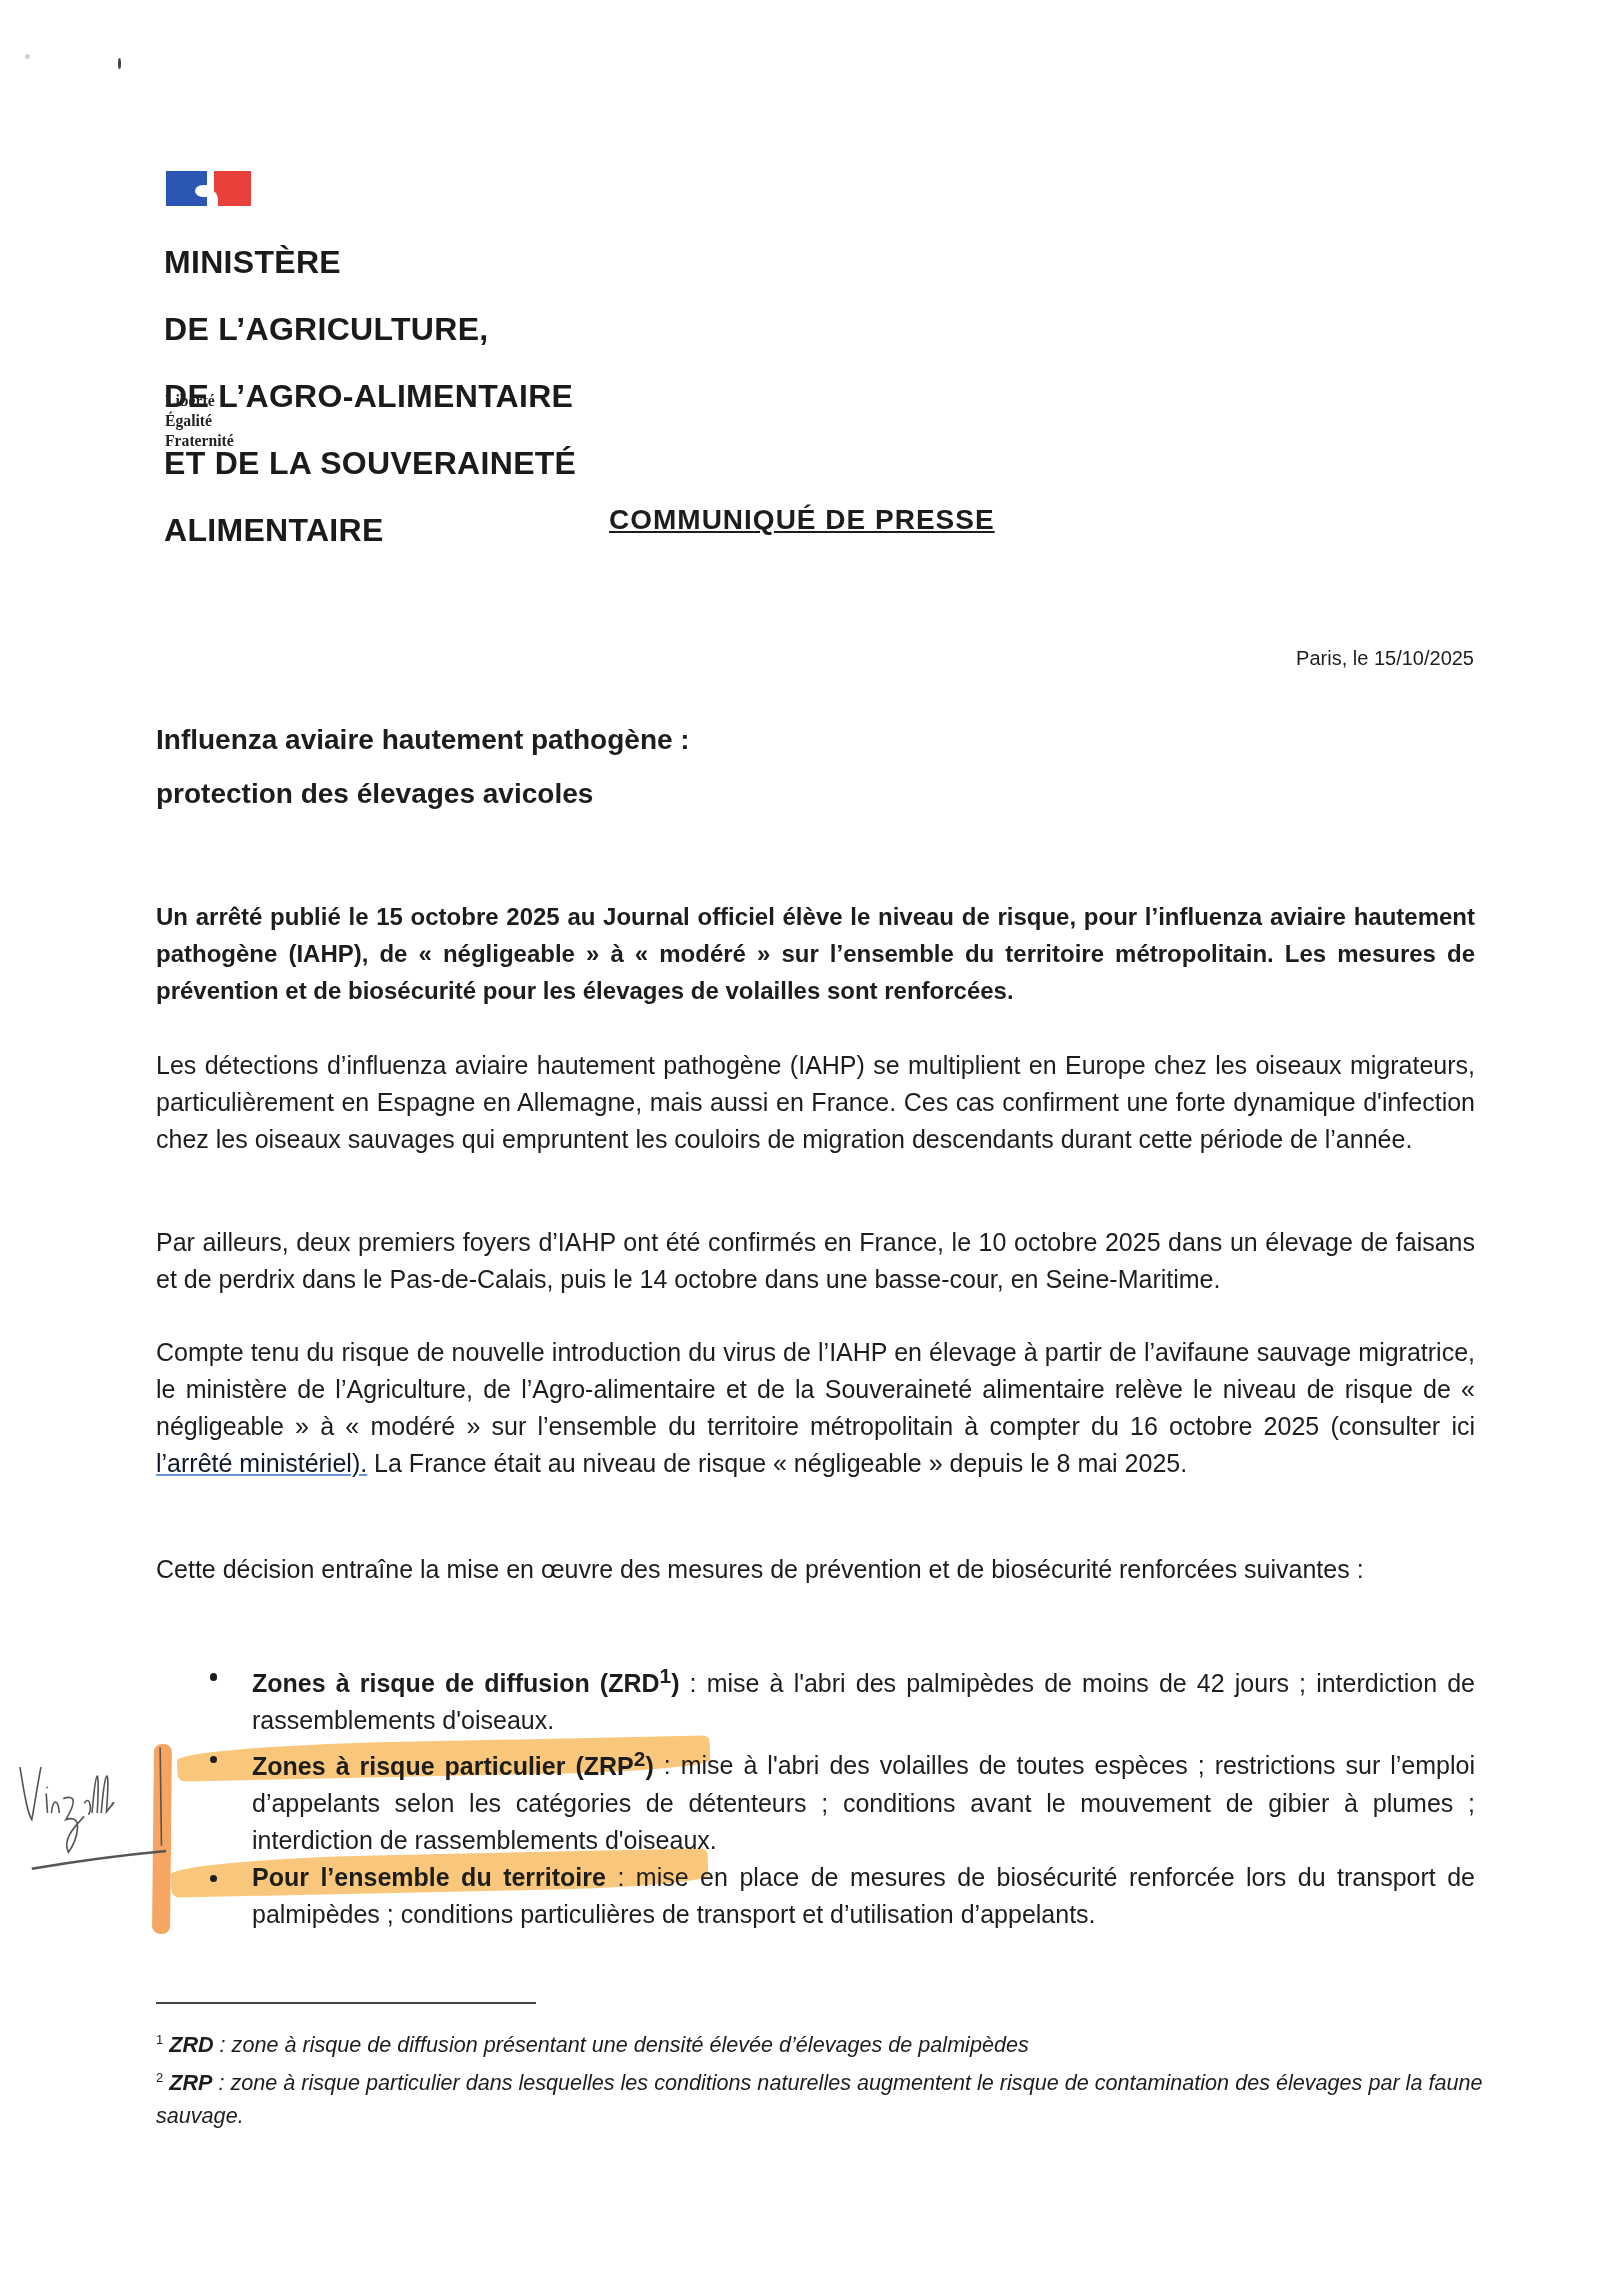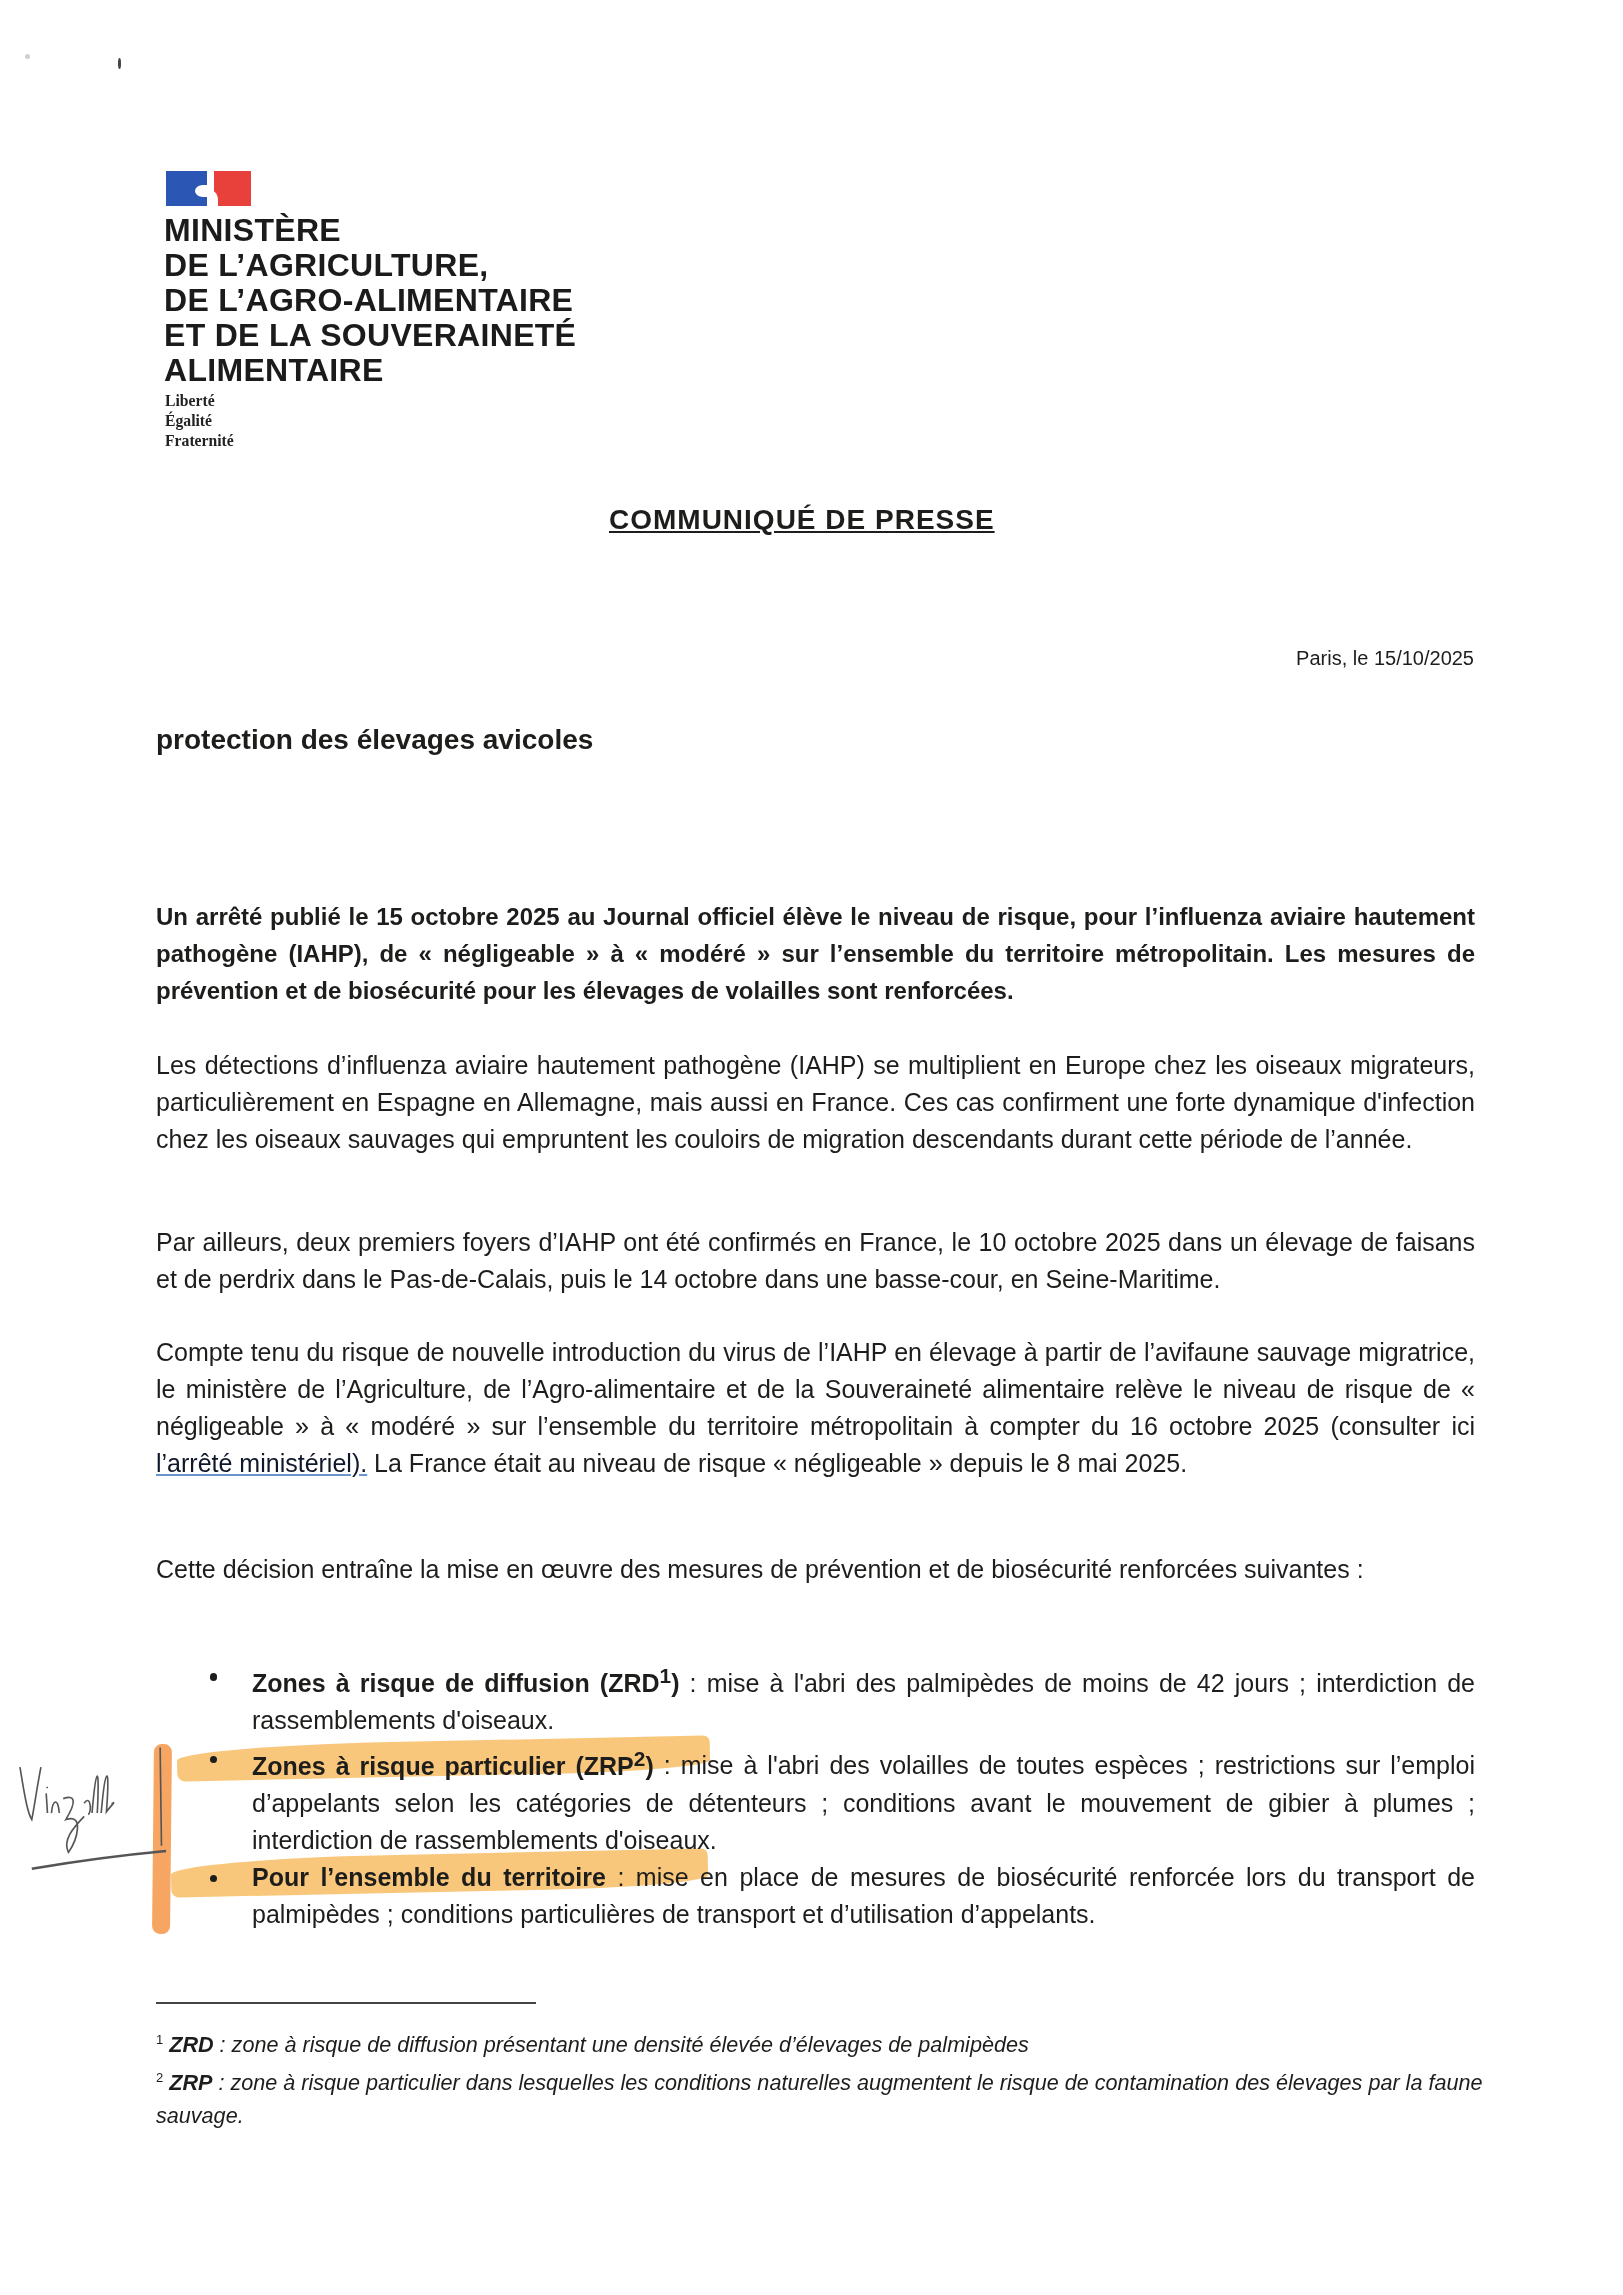--- a/index.html
+++ b/index.html
@@ -13,21 +13,21 @@
 
   
   .flag { left: 166px; top: 171px; width: 92px; height: 35px; }
   .flag .blue { position:absolute; left:0; top:0; width:41px; height:35px; background:#2c56b4; }
   .flag .red  { position:absolute; left:48px; top:0; width:37px; height:35px; background:#e8413c; }
   .flag .notch { position:absolute; left:29px; top:14.4px; width:15.7px; height:11.8px; background:#fff; border-radius: 50% 0 0 50%; }
   .flag .notch2 { position:absolute; left:43px; top:19.6px; width:9.2px; height:15.7px; background:#fff; border-radius: 0 60% 0 0; }
 
   .ministry { left: 164px; top: 213px; font-weight: 700; font-size: 32px; line-height: 35px;
               letter-spacing: 0.3px; color: #1b1b1b; }
-  .ministry div { white-space: nowrap; }
+  .ministry div { white-space: nowrap; margin-top: 32px; }
   .motto { left: 165px; top: 391px; font-family: "Liberation Serif", "DejaVu Serif", serif;
            font-weight: 700; font-size: 15.7px; line-height: 20px; color: #222; }
 
   .press-title { left: 609px; top: 504px; font-weight: 700; font-size: 28px; letter-spacing: 1px; white-space: nowrap; text-decoration: underline; }
   .date { right: 149px; top: 647px; font-size: 20px; white-space: nowrap; }
 
   .content { left: 156px; width: 1319px; font-size: 25px; line-height: 37px; }
   .headline { top: 713px; font-weight: 700; font-size: 28px; line-height: 54px; }
   .headline div { white-space: nowrap; }
   .lead { top: 898px; font-weight: 700; font-size: 24px; line-height: 37px; }
@@ -81,20 +81,21 @@
 <div class="abs motto">
   <div>Liberté</div>
   <div>Égalité</div>
   <div>Fraternité</div>
 </div>
 
 <div class="abs press-title">COMMUNIQUÉ DE PRESSE</div>
 <div class="abs date">Paris, le 15/10/2025</div>
 
 <div class="abs content headline">
+  <div>Influenza aviaire hautement pathogène :</div>
   <div>protection des élevages avicoles</div>
 </div>
 
 <div class="abs content lead para">Un arrêté publié le 15 octobre 2025 au Journal officiel élève le niveau de risque, pour l’influenza aviaire hautement pathogène (IAHP), de « négligeable » à « modéré » sur l’ensemble du territoire métropolitain. Les mesures de prévention et de biosécurité pour les élevages de volailles sont renforcées.</div>
 
 <div class="abs content para p1">Les détections d’influenza aviaire hautement pathogène (IAHP) se multiplient en Europe chez les oiseaux migrateurs, particulièrement en Espagne en Allemagne, mais aussi en France. Ces cas confirment une forte dynamique d'infection chez les oiseaux sauvages qui empruntent les couloirs de migration descendants durant cette période de l’année.</div>
 <div class="abs content para p2">Par ailleurs, deux premiers foyers d’IAHP ont été confirmés en France, le 10 octobre 2025 dans un élevage de faisans et de perdrix dans le Pas-de-Calais, puis le 14 octobre dans une basse-cour, en Seine-Maritime.</div>
 <div class="abs content para p3"><span>Compte tenu du risque de nouvelle introduction du virus de l’IAHP en élevage à partir de l’avifaune sauvage migratrice, le ministère de l’Agriculture, de l’Agro-alimentaire et de la Souveraineté alimentaire relève le niveau de risque de « négligeable » à « modéré » sur l’ensemble du territoire métropolitain à compter du 16 octobre 2025 (consulter ici </span><span class="link">l’arrêté ministériel).</span><span> La France était au niveau de risque « négligeable » depuis le 8 mai 2025.</span></div>
 <div class="abs content para p4">Cette décision entraîne la mise en œuvre des mesures de prévention et de biosécurité renforcées suivantes :</div>
 

